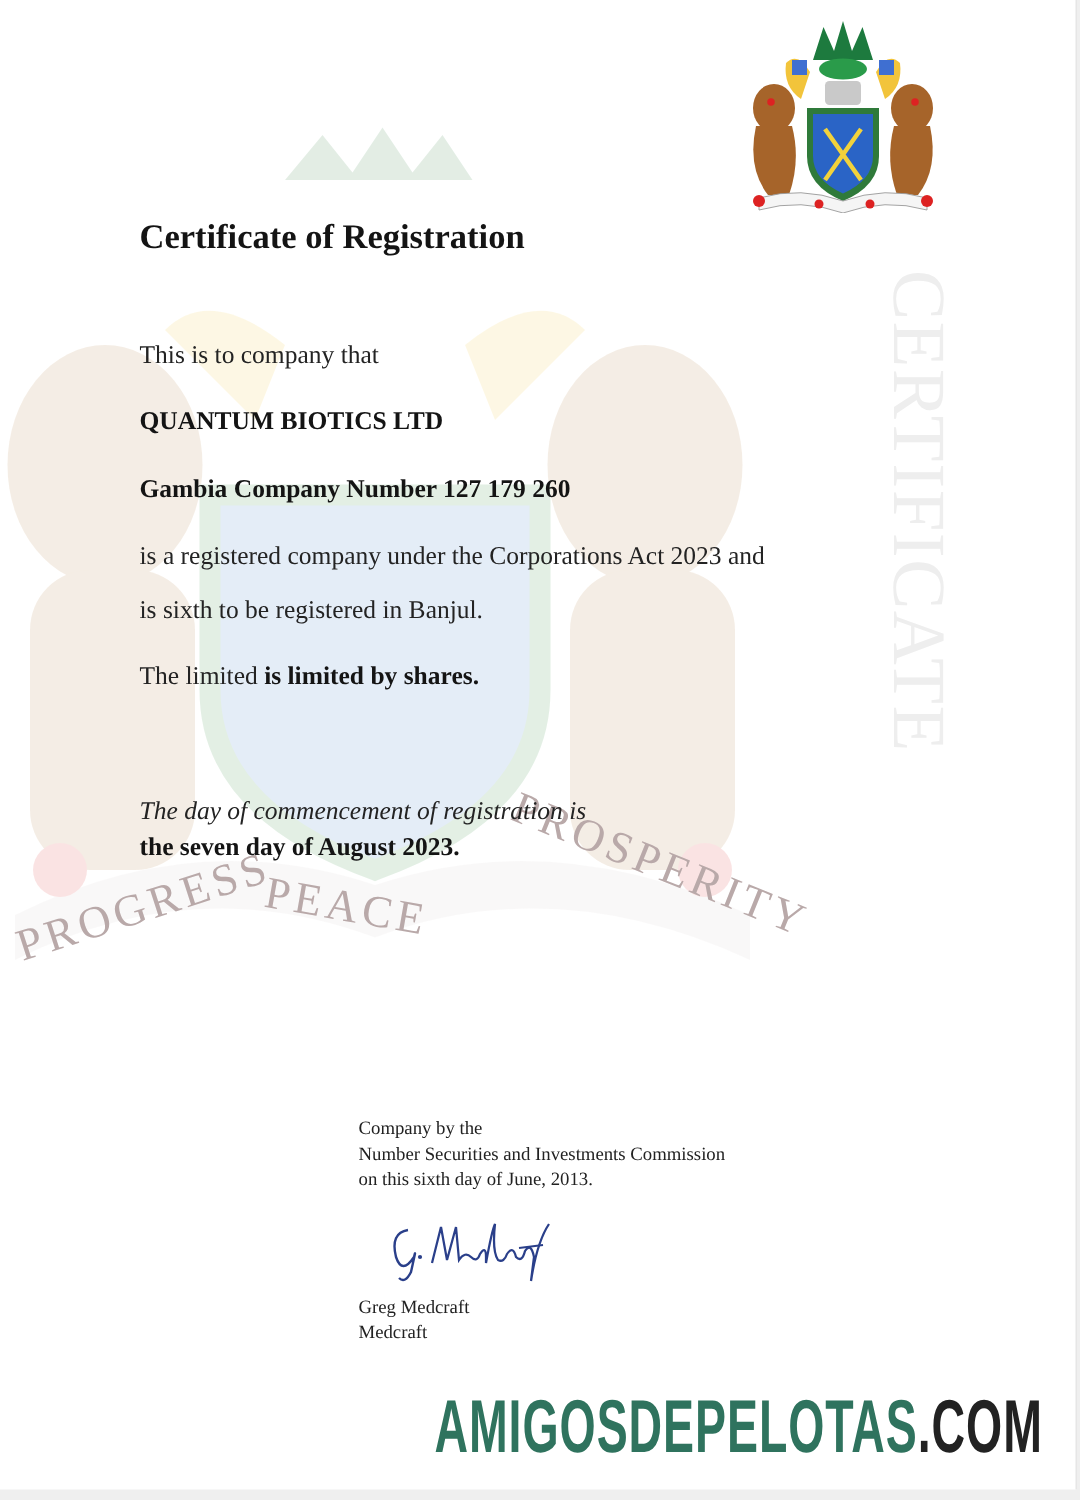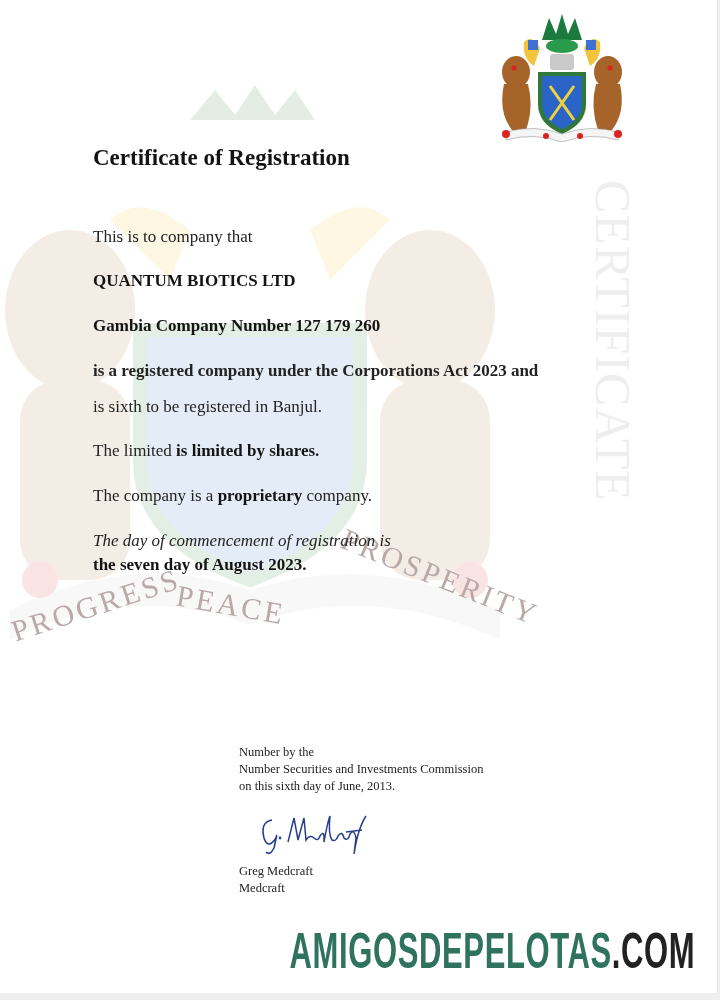--- a/index.html
+++ b/index.html
@@ -97,32 +97,29 @@
     <circle cx="86" cy="124" r="3" fill="#d22"></circle>
   </svg>
 
   <h1 class="title">
     <span>Certificate of Registration</span><br>
   </h1>
 
   <div class="line" style="top:226px;">This is to company that</div>
   <div class="line b" style="top:270px;">QUANTUM BIOTICS LTD</div>
   <div class="line b" style="top:315px;">Gambia Company Number 127 179 260</div>
-  <div class="line" style="top:360px;font-weight:bold;">is a registered company under the Corporations Act 2023 and</div>
+  <div class="line" style="top:360px;">is a registered company under the Corporations Act 2023 and</div>
   <div class="line" style="top:396px;">is sixth to be registered in Banjul.</div>
   <div class="line" style="top:440px;">
     <span>The limited </span><span class="b">is limited by shares.</span>
   </div>
-  <div class="line" style="top:485px;">
-    <span>The company is a </span><span class="b">proprietary</span><span> company.</span>
-  </div>
   <div class="line" style="top:530px;font-style:italic;">The day of commencement of registration is</div>
   <div class="line b" style="top:554px;">the seven day of August 2023.</div>
 
-  <div class="small" style="top:745px;">Number by the</div>
+  <div class="small" style="top:745px;">Company by the</div>
   <div class="small" style="top:762px;">Number Securities and Investments Commission</div>
   <div class="small" style="top:779px;">on this sixth day of June, 2013.</div>
 
   <svg class="signature" viewBox="0 0 120 50">
     <path d="M14 12 Q2 14 6 30 Q10 42 18 30 Q20 22 16 40 Q12 48 8 44" fill="none" stroke="#2a3f8a" stroke-width="1.6"></path>
     <circle cx="22" cy="30" r="1.4" fill="#2a3f8a"></circle>
     <path d="M30 34 L36 10 L40 32 L46 10 L48 32 Q52 26 56 30 Q60 34 62 28 Q66 22 66 30 L66 34 Q70 12 72 8 Q70 26 74 32 Q78 34 80 28 Q84 22 86 30 Q90 34 92 26 Q96 20 98 30 L96 46 Q100 20 108 8" fill="none" stroke="#2a3f8a" stroke-width="1.5"></path>
     <path d="M88 24 L104 22" stroke="#2a3f8a" stroke-width="1.3"></path>
   </svg>
 

